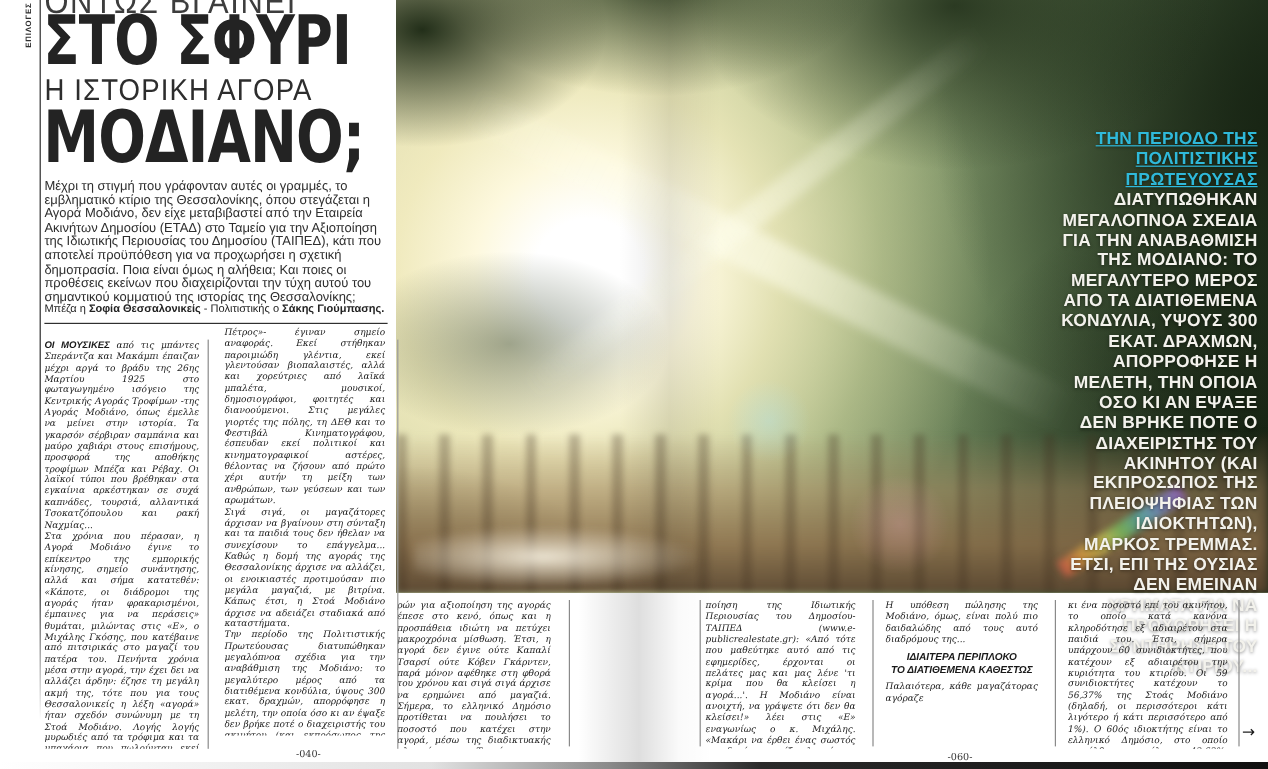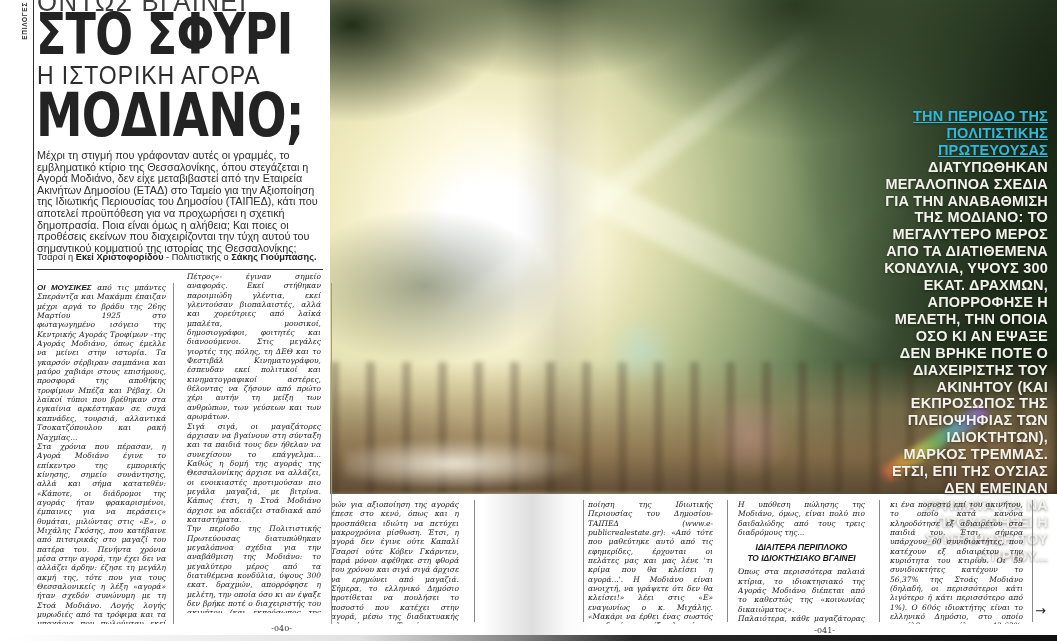--- a/index.html
+++ b/index.html
@@ -101,42 +101,42 @@
     font-size:14.5px;line-height:16.9px;letter-spacing:.2px;
     text-shadow:0 1px 3px rgba(0,0,0,.45);}
   .pq-hl{color:var(--accent,#2fb9da);text-decoration:underline;}
   .pq-wh{color:#f3f2ec;}
 
   
   .fold-shadow{left:482px;top:494px;width:112px;height:147px;
     background:linear-gradient(90deg,rgba(0,0,0,0) 0%,rgba(0,0,0,.13) 45%,rgba(0,0,0,.02) 75%,rgba(0,0,0,0) 100%);}
   .bottom-edge{left:0;top:635px;width:1057px;height:6px;
     background:linear-gradient(90deg,rgba(205,205,205,0) 0%,rgba(170,170,170,.35) 34%,#8a8a8a 48%,#2a2a2a 60%,#101010 100%);}
-  .pagenum{font-family:"DejaVu Serif", serif;font-size:8px;color:#333;width:70px;text-align:right;}
+  .pagenum{font-family:"DejaVu Serif", serif;font-size:8px;color:#333;width:70px;text-align:center;}
   .pn-left{left:222px;top:624px;}
   .pn-right{left:765px;top:626px;}
   .cont-arrow{left:1035px;top:603px;font-size:13px;color:#1a1a1a;font-family:"DejaVu Sans", sans-serif;}
 </style>
 </head>
 <body>
 
 <div class="abs" style="inset:0;padding-left:12px;">
 
   <div class="abs edge-rule"></div>
   <div class="abs edge-label">ΕΠΙΛΟΓΕΣ</div>
 
   <div class="abs kicker">ΟΝΤΩΣ ΒΓΑΙΝΕΙ</div>
   <div class="abs h-main h1a">ΣΤΟ ΣΦΥΡΙ</div>
   <div class="abs h-sub">Η ΙΣΤΟΡΙΚΗ ΑΓΟΡΑ</div>
   <div class="abs h-main h1b">ΜΟΔΙΑΝΟ;</div>
 
   <div class="abs standfirst">Μέχρι τη στιγμή που γράφονταν αυτές οι γραμμές, το εμβληματικό κτίριο της Θεσσαλονίκης, όπου στεγάζεται η Αγορά Μοδιάνο, δεν είχε μεταβιβαστεί από την Εταιρεία Ακινήτων Δημοσίου (ΕΤΑΔ) στο Ταμείο για την Αξιοποίηση της Ιδιωτικής Περιουσίας του Δημοσίου (ΤΑΙΠΕΔ), κάτι που αποτελεί προϋπόθεση για να προχωρήσει η σχετική δημοπρασία. Ποια είναι όμως η αλήθεια; Και ποιες οι προθέσεις εκείνων που διαχειρίζονται την τύχη αυτού του σημαντικού κομματιού της ιστορίας της Θεσσαλονίκης;</div>
   <div class="abs byline">
-    <span>Τσαρσί η</span>
-    <b>Εκεί Χριστοφορίδου</b>
+    <span>Μπέζα η</span>
+    <b>Σοφία Θεσσαλονικείς</b>
     <span>- Πολιτιστικής ο</span>
     <b>Σάκης Γιούμπασης.</b>
   </div>
   <div class="abs byline-rule"></div>
 
   <div class="abs photo">
     <div class="layer ph-base"></div>
     <div class="layer ph-sun"></div>
     <div class="layer ph-foliage"></div>
     <div class="abs ph-ray"></div>
@@ -164,37 +164,36 @@
     <p>Την περίοδο της Πολιτιστικής Πρωτεύουσας διατυπώθηκαν μεγαλόπνοα σχέδια για την αναβάθμιση της Μοδιάνο: το μεγαλύτερο μέρος από τα διατιθέμενα κονδύλια, ύψους 300 εκατ. δραχμών, απορρόφησε η μελέτη, την οποία όσο κι αν έψαξε δεν βρήκε ποτέ ο διαχειριστής του ακινήτου (και εκπρόσωπος της πλειοψηφίας των ιδιοκτητών), Μάρκος Τρέμμας. Έτσι, επί της ουσίας δεν έμειναν χρήματα για να προχωρήσει η συντήρηση του κτιρίου...</p>
 
   </div>
   <div class="col c3">
     <p>ρών για αξιοποίηση της αγοράς έπεσε στο κενό, όπως και η προσπάθεια ιδιώτη να πετύχει μακροχρόνια μίσθωση. Έτσι, η αγορά δεν έγινε ούτε Καπαλί Τσαρσί ούτε Κόβεν Γκάρντεν, παρά μόνον αφέθηκε στη φθορά του χρόνου και σιγά σιγά άρχισε να ερημώνει από μαγαζιά. Σήμερα, το ελληνικό Δημόσιο προτίθεται να πουλήσει το ποσοστό που κατέχει στην αγορά, μέσω της διαδικτυακής πλατφόρμας του Ταμείου για την Αξιο-</p>
   </div>
   <div class="col c4">
     <p>ποίηση της Ιδιωτικής Περιουσίας του Δημοσίου-ΤΑΙΠΕΔ (www.e-publicrealestate.gr): «Από τότε που μαθεύτηκε αυτό από τις εφημερίδες, έρχονται οι πελάτες μας και μας λένε 'τι κρίμα που θα κλείσει η αγορά...'. Η Μοδιάνο είναι ανοιχτή, να γράψετε ότι δεν θα κλείσει!» λέει στις «Ε» εναγωνίως ο κ. Μιχάλης. «Μακάρι να έρθει ένας σωστός επενδυτής, να ρίξει λεφτά και να αναβαθμίσει την αγορά» εύχεται.</p>
   </div>
   <div class="col c5">
-    <p>Η υπόθεση πώλησης της Μοδιάνο, όμως, είναι πολύ πιο δαιδαλώδης από τους τρεις διαδρόμους της...</p>
+    <p>Η υπόθεση πώλησης της Μοδιάνο, όμως, είναι πολύ πιο δαιδαλώδης από τους αυτό διαδρόμους της...</p>
     <p class="subhead">ΙΔΙΑΙΤΕΡΑ ΠΕΡΙΠΛΟΚΟ
-ΤΟ ΙΔΙΟΚΤΗΣΙΑΚΟ ΒΓΑΙΝΕΙ</p>
-    <p>Όπως στα περισσότερα παλαιά κτίρια, το ιδιοκτησιακό της Αγοράς Μοδιάνο διέπεται από το καθεστώς της «κοινωνίας δικαιώματος».</p>
+ΤΟ ΔΙΑΤΙΘΕΜΕΝΑ ΚΑΘΕΣΤΩΣ</p>
     <p>Παλαιότερα, κάθε μαγαζάτορας αγόραζε</p>
   </div>
   <div class="col c6">
     <p>κι ένα ποσοστό επί του ακινήτου, το οποίο κατά κανόνα κληροδότησε εξ αδιαιρέτου στα παιδιά του. Έτσι, σήμερα υπάρχουν 60 συνιδιοκτήτες, που κατέχουν εξ αδιαιρέτου την κυριότητα του κτιρίου. Οι 59 συνιδιοκτήτες κατέχουν το 56,37% της Στοάς Μοδιάνο (δηλαδή, οι περισσότεροι κάτι λιγότερο ή κάτι περισσότερο από 1%). Ο 60ός ιδιοκτήτης είναι το ελληνικό Δημόσιο, στο οποίο περιήλθε το υπόλοιπο 43,63%, από την</p>
   </div>
 
   <div class="vrule r1"></div>
   <div class="vrule r2"></div>
   <div class="vrule r3"></div>
   <div class="vrule r4"></div>
   <div class="vrule r5"></div>
   <div class="vrule r6"></div>
   <div class="vrule r7"></div>
 
   <div class="abs fold-shadow"></div>
   <div class="abs cont-arrow">→</div>
   <div class="abs pagenum pn-left">-040-</div>
-  <div class="abs pagenum pn-right">-041-</div>
+  <div class="abs pagenum pn-right">-060-</div>
   <div class="abs bottom-edge"></div>
 
 </div>
 
 </body></html>

